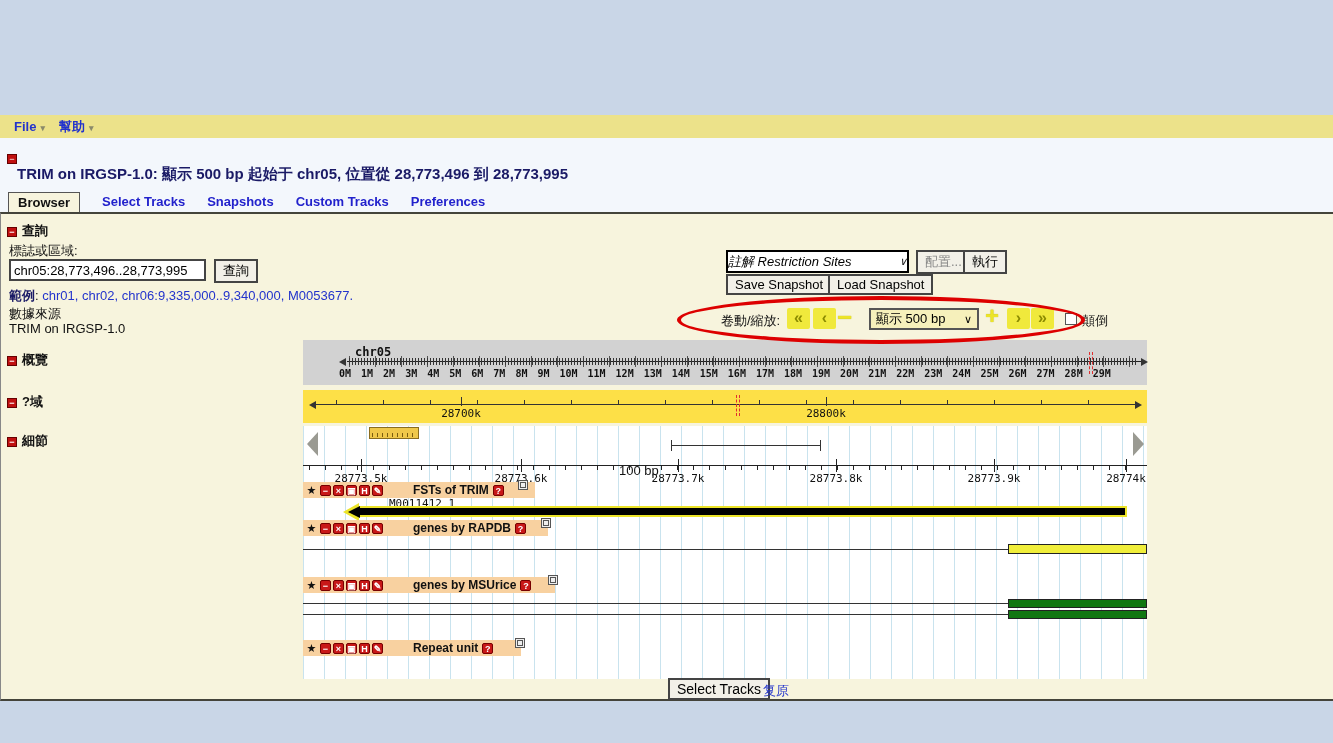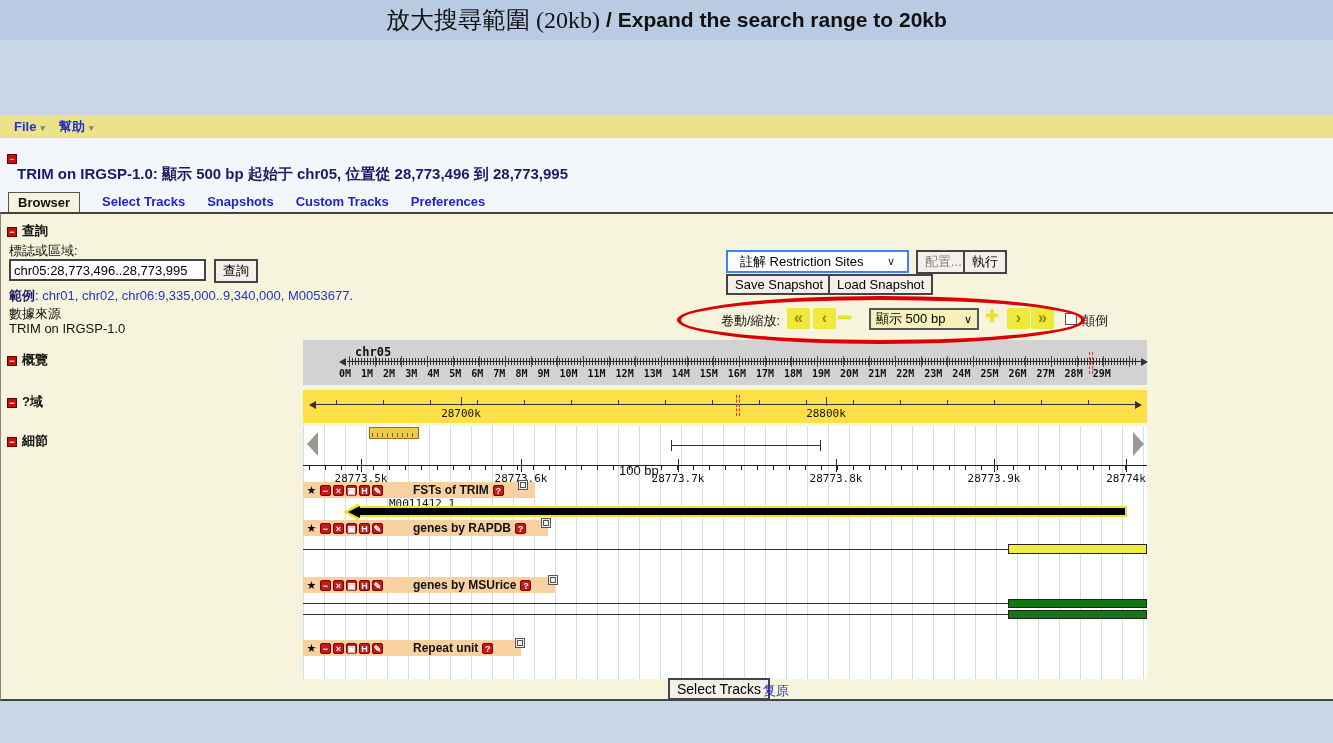--- a/index.html
+++ b/index.html
@@ -56,22 +56,22 @@
   .search-input { position:absolute; left:8px; top:45px; width:197px; height:22px; border:2px solid #444;
                   background:#fff; font-size:13px; padding:1px 3px; font-family:"Liberation Sans",sans-serif; }
   .btn { background:#f2f0e8; border:2px solid #444; font-size:13px; padding:1px 7px; cursor:pointer;
          font-family:"Liberation Sans",sans-serif; }
   .examples { position:absolute; left:8px; top:73px; font-size:13px; color:#1a1a66; font-weight:bold; }
   .example-link { color:#2233cc; font-weight:normal; cursor:pointer; }
   .example-link:not(:last-child)::after { content:", "; }
   .example-link:last-child::after { content:"."; }
 
   
-  .select-box { position:absolute; background:#fff; border:2px solid #3b82f6; font-size:13px; display:flex;
-                align-items:center; padding:1px 12px; cursor:pointer; }
+  .select-box { position:absolute; background:#fff; border:2px solid #000000; font-size:13px; display:flex;
+                align-items:center; padding:1px 0; cursor:pointer;font-style:italic; }
   .select-box .chev { margin-left:auto; font-size:11px; color:#222; }
   .yellow-btn { position:absolute; width:23px; height:21px; background:#f0e93c; color:#8b8b00; font-weight:bold;
                 font-size:16px; text-align:center; line-height:19px; cursor:pointer; border-radius:2px; }
   .bare-zoom { position:absolute; color:#ece428; font-weight:bold; cursor:pointer; text-shadow:0 0 1px #aa0; }
   .show-select { position:absolute; background:#f6f0bb; border:2px solid #555; font-size:13px; display:flex;
                  align-items:center; padding:1px 5px; cursor:pointer; }
   .red-ellipse { position:absolute; left:676px; top:82px; width:408px; height:48px; border:4px solid #dd0000;
                  border-radius:50%; pointer-events:none; z-index:40; }
   .flip-box { position:absolute; width:12px; height:12px; border:1px solid #555; background:#fff; cursor:pointer; }
 
@@ -140,24 +140,20 @@
   .gene-box { position:absolute; left:705px; width:139px; height:10px; border:1px solid #222; cursor:pointer; }
   .gene-yellow { background:#f0ee3a; }
   .gene-green { background:#117711; height:9px; }
   .reset-link { color:#2233cc; font-size:13px; cursor:pointer; }
 </style>
 </head>
 <body>
 
 <div id="app">
 
-  <div class="banner">
-    <span class="zh">放大搜尋範圍 (20kb)</span>
-    <span class="en">/ Expand the search range to 20kb</span>
-  </div>
 
 
   <div class="menubar">
     <span class="menu-item"><span>File</span><span class="menu-caret">▾</span></span>
     <span class="menu-item"><span>幫助</span><span class="menu-caret">▾</span></span>
   </div>
 
   <div class="content-zone">
     <span class="collapse-box status-collapse">−</span>
     <div class="status-line">TRIM on IRGSP-1.0: 顯示 500 bp 起始于 chr05, 位置從 28,773,496 到 28,773,995</div>

